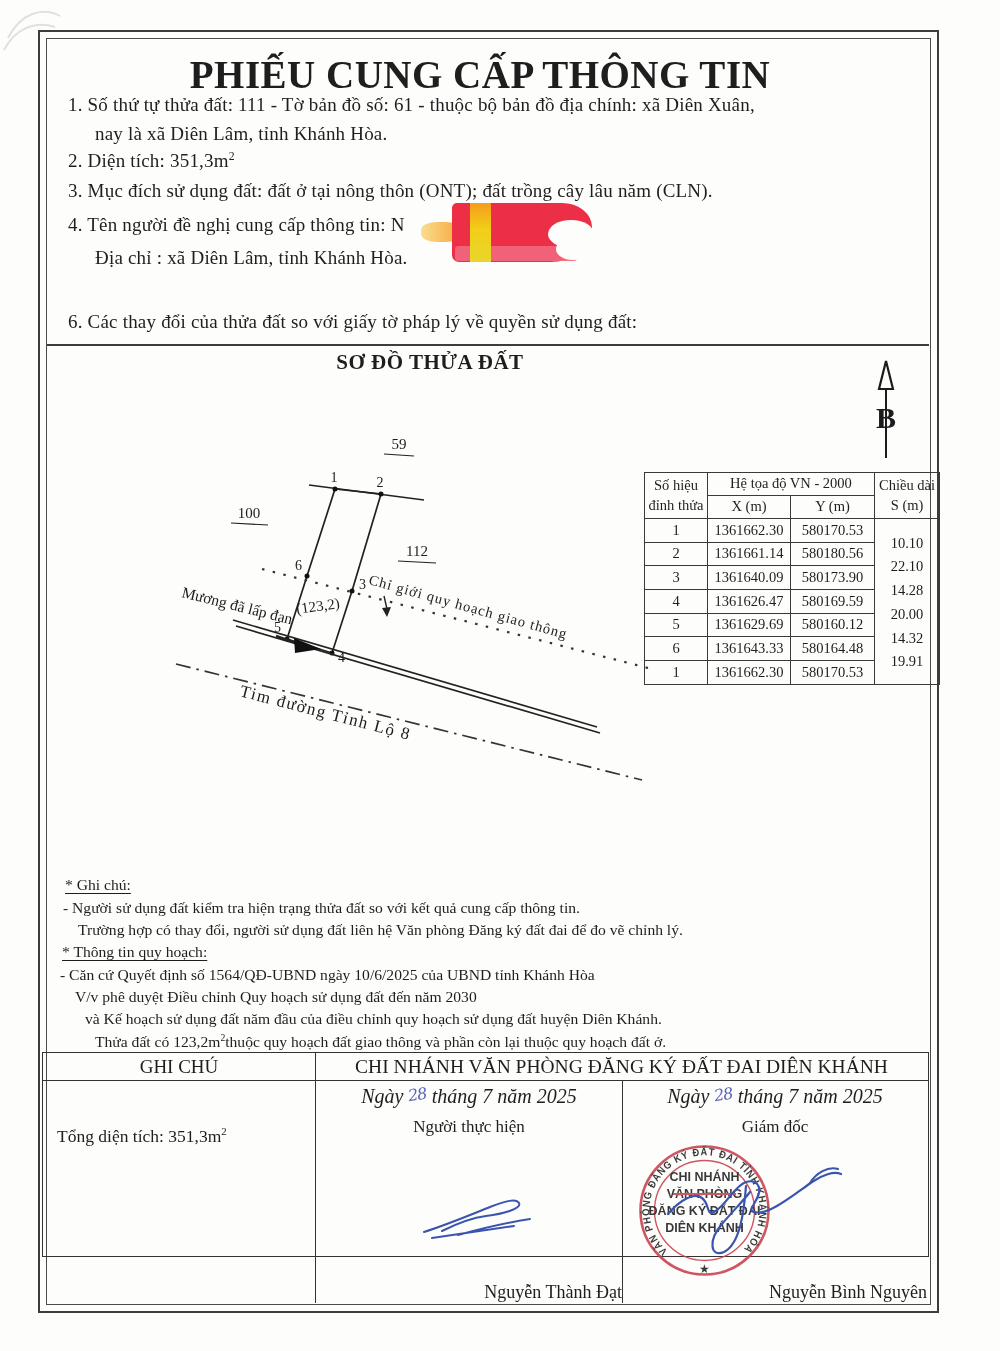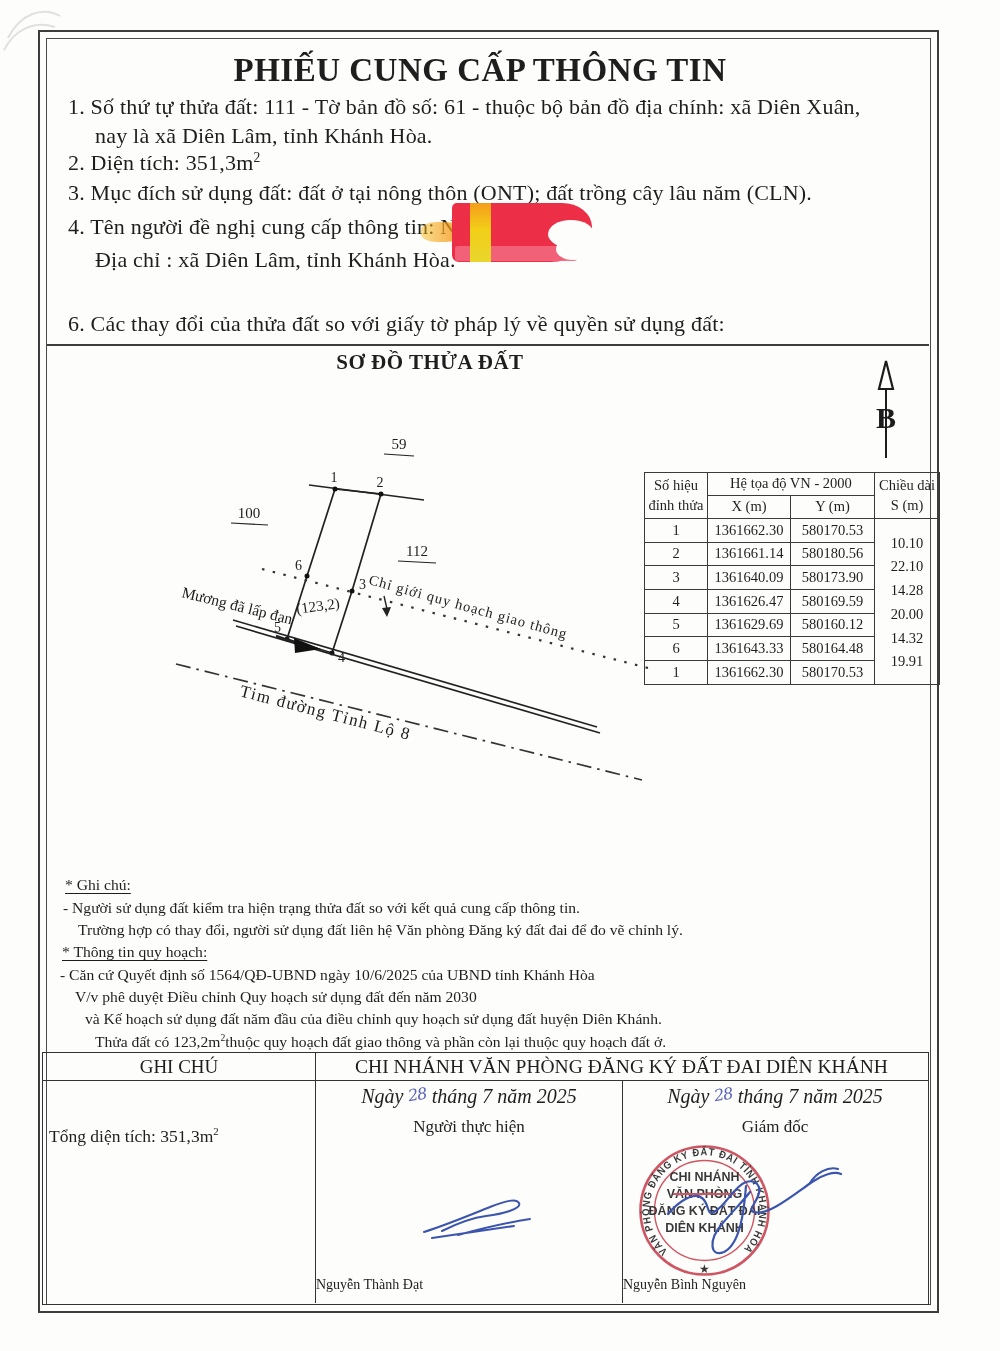--- a/index.html
+++ b/index.html
@@ -3,22 +3,22 @@
 <meta charset="utf-8">
 <style>
   html,body{margin:0;padding:0;background:#ffffff;}
   .page{position:relative;width:1000px;height:1351px;background:#fdfdfc;overflow:hidden;
         font-family:"Liberation Serif","DejaVu Serif",serif;color:#1e1e1e;}
   .abs{position:absolute;}
   
   .border-outer{left:38px;top:30px;width:897px;height:1279px;border:2px solid #3d3d3d;}
   .border-inner{left:46px;top:38px;width:883px;height:1265px;border:1px solid #4a4a4a;}
   .divider{left:47px;top:344px;width:882px;height:2px;background:#3d3d3d;}
-  .doc-title{left:0;top:52px;width:960px;text-align:center;font-size:33px;font-weight:bold;letter-spacing:.5px;}
-  .info-line{font-size:22px;letter-spacing:.2px;white-space:nowrap;z-index:1;}
+  .doc-title{left:0;top:52px;width:960px;text-align:center;font-size:39px;font-weight:bold;letter-spacing:.5px;}
+  .info-line{font-size:19px;letter-spacing:.2px;white-space:nowrap;z-index:1;}
   sup{font-size:.62em;}
   .map-title{left:120px;top:350px;width:620px;text-align:center;font-size:21px;font-weight:bold;letter-spacing:.5px;}
   .note-line{font-size:15.6px;white-space:nowrap;text-align:right;}
   .note-head{text-decoration:underline;text-underline-offset:3px;}
   
   .redact-red{left:452px;top:203px;width:140px;height:59px;background:#ec2f47;
               border-radius:5px 30px 42px 7px / 5px 24px 34px 7px;z-index:2;}
   .redact-pink{left:455px;top:246px;width:122px;height:15px;background:#f2677c;opacity:.9;border-radius:3px;z-index:3;}
   .redact-yellow{left:470px;top:203px;width:21px;height:59px;z-index:4;
               background:linear-gradient(180deg,#f59c1a 0%,#f2cf18 45%,#e9d62d 100%);}
@@ -26,36 +26,36 @@
               background:linear-gradient(90deg,rgba(245,185,10,.45),rgba(245,150,25,.85));}
   .redact-bite1{left:548px;top:220px;width:46px;height:28px;background:#fdfdfc;border-radius:50%;z-index:5;}
   .redact-bite2{left:556px;top:238px;width:34px;height:22px;background:#fdfdfc;border-radius:50%;z-index:5;}
   
   .coord-table{left:628px;top:472px;border-collapse:collapse;table-layout:fixed;font-size:14.5px;margin-left:16px;}
   .coord-table td{border:1.2px solid #3a3a3a;text-align:center;padding:0;line-height:1.35;}
   .coord-table .hdr{height:22px;text-align:center;}
   .coord-table .len-cell{position:relative;border-left:1.2px solid #3a3a3a;}
   .len-val{position:absolute;left:0;width:100%;height:18px;line-height:18px;text-align:center;font-size:14.5px;}
   
-  .ft{left:42px;top:1052px;width:887px;height:253px;border:1.6px solid #333;box-sizing:border-box;}
+  .ft{left:42px;top:1052px;width:887px;height:205px;border:1.6px solid #333;box-sizing:border-box;}
   .ft-hdr{position:absolute;left:0;top:0;width:100%;height:28px;border-bottom:1.4px solid #333;box-sizing:border-box;}
   .ft-hdr-left{position:absolute;left:0;top:0;width:273px;height:28px;border-right:1.4px solid #333;box-sizing:border-box;
                text-align:center;line-height:27px;font-size:19px;}
   .ft-hdr-right{position:absolute;left:273px;top:0;width:611px;height:28px;text-align:center;line-height:27px;font-size:19.5px;}
   .ft-body{position:absolute;left:0;top:28px;width:100%;height:222px;}
   .ft-col{position:absolute;top:0;height:222px;box-sizing:border-box;}
   .ft-col1{left:0;width:273px;border-right:1.4px solid #333;}
   .ft-col2{left:273px;width:307px;border-right:1.4px solid #333;}
   .ft-col3{left:580px;width:304px;}
   .ft-date{position:absolute;top:4px;width:100%;text-align:center;font-size:20px;font-style:italic;white-space:nowrap;}
   .ft-role{position:absolute;top:36px;width:100%;text-align:center;font-size:17px;}
-  .ft-name{position:absolute;bottom:10px;width:100%;text-align:left;font-size:14px;}
+  .ft-name{position:absolute;bottom:0;width:100%;text-align:right;font-size:18px;}
   .hand{color:#5a63b8;font-family:"DejaVu Serif",serif;font-style:italic;font-size:16px;
         display:inline-block;transform:rotate(-9deg);position:relative;top:-3px;letter-spacing:-1px;}
-  .total-area{position:absolute;left:6px;top:44px;font-size:17.5px;font-family:Liberation Serif, serif;}
+  .total-area{position:absolute;left:14px;top:44px;font-size:17.5px;font-family:Liberation Serif, serif;}
   svg text{font-family:"Liberation Serif","DejaVu Serif",serif;fill:#1c1c1c;}
   .stamp-txt{font-family:"Liberation Sans","DejaVu Sans",sans-serif;font-weight:bold;}
 </style>
 </head>
 <body>
 
 <div class="page">
 
   <svg class="abs" style="left:0;top:0;width:90px;height:55px" viewBox="0 0 90 55">
     <path d="M8 38 C20 14 42 6 60 16 M4 50 C14 30 34 20 55 27" stroke="#c9c9c6" stroke-width="2" fill="none" opacity=".55"></path>

